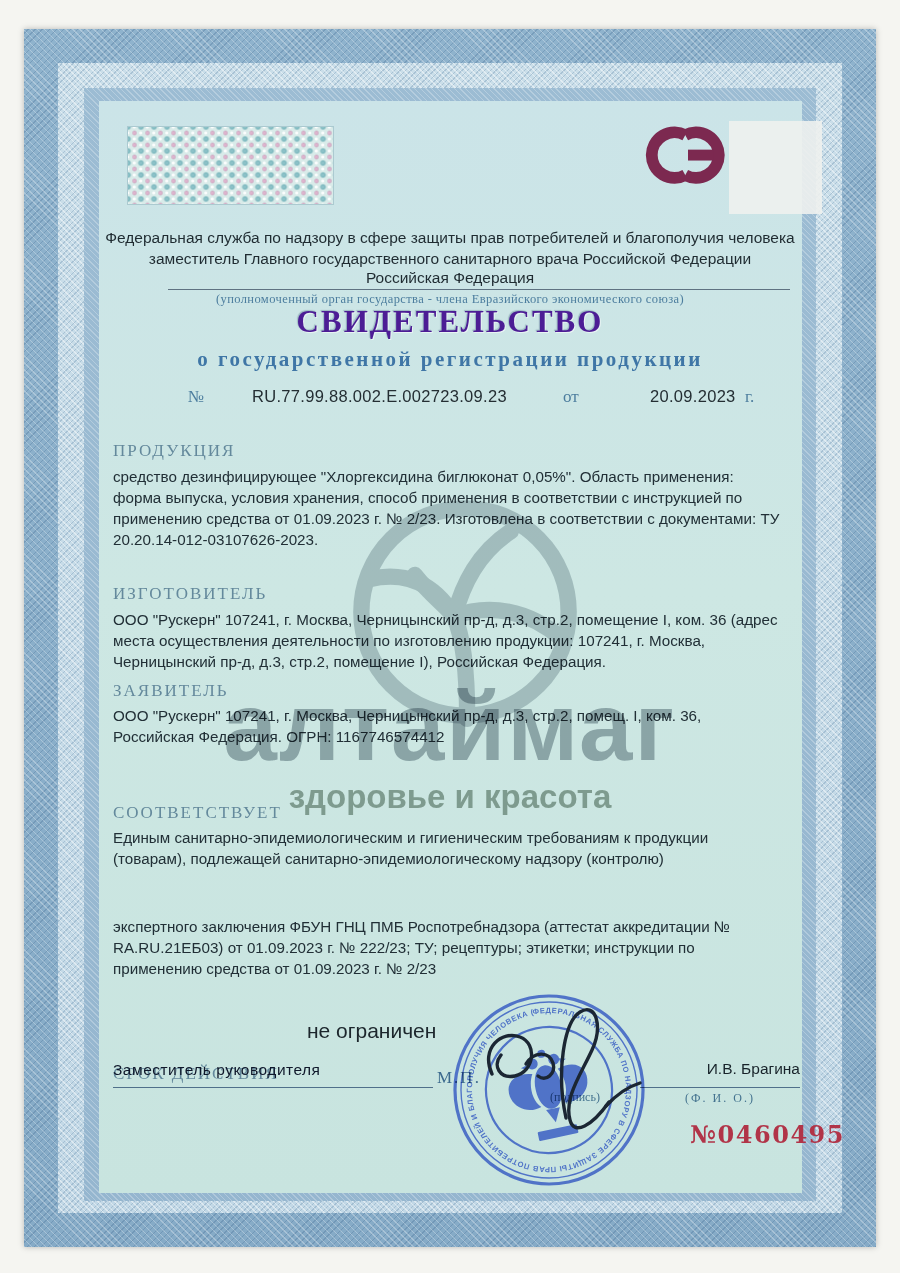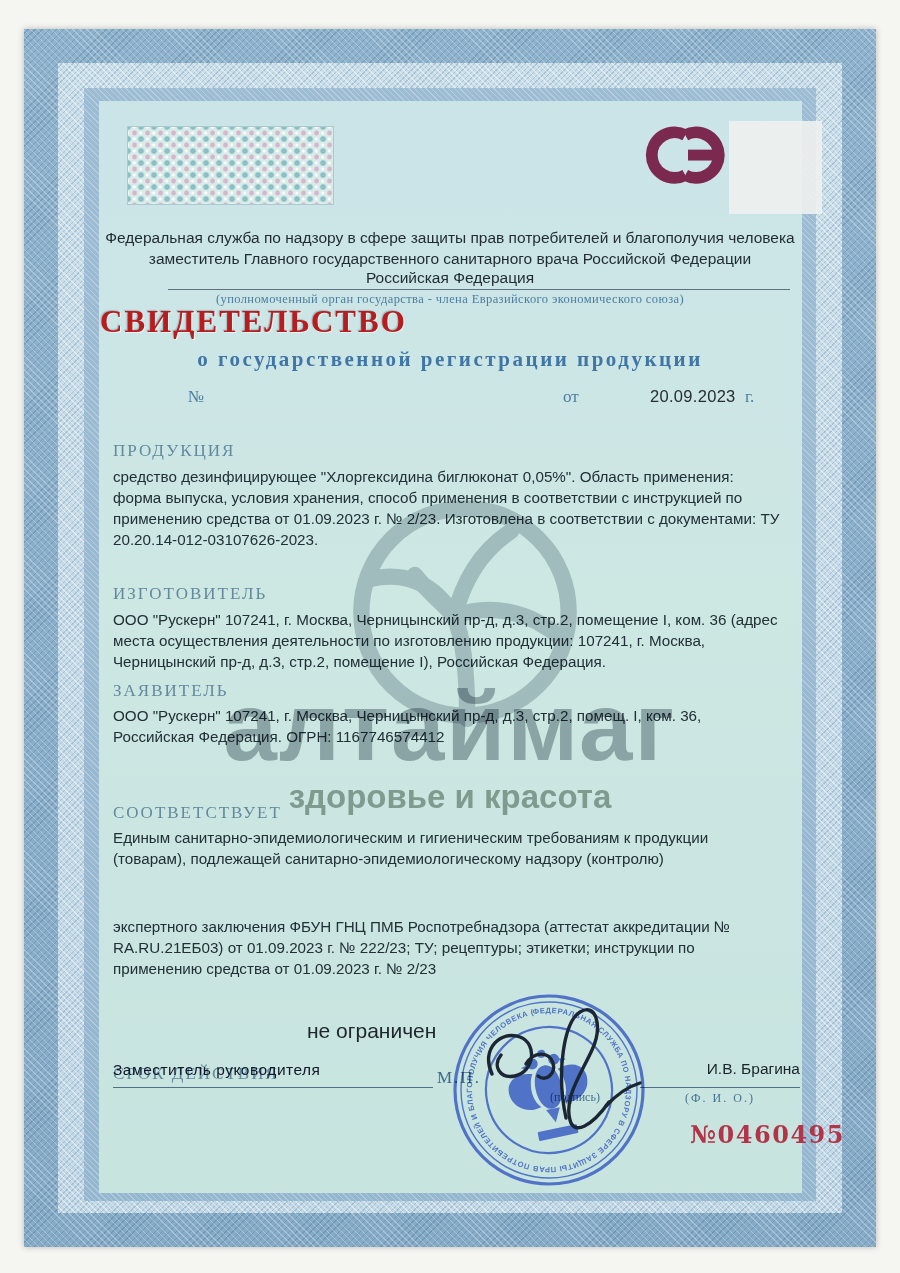--- a/index.html
+++ b/index.html
@@ -56,23 +56,23 @@
     color:#3c74a8;
   }
   .auth-lines{position:absolute;left:100px;top:228px;width:700px;text-align:center;
     font-size:15.5px;line-height:20.5px;color:#1f2b31;}
   .auth-line3{position:absolute;left:100px;top:269px;width:700px;text-align:center;
     font-size:15.5px;color:#1f2b31;}
   .auth-rule{position:absolute;left:168px;top:289px;width:622px;height:1px;background:#5f7282;}
   .auth-caption{position:absolute;left:100px;top:292px;width:700px;text-align:center;
     font-family:"Liberation Serif",serif;font-size:12.5px;color:#4c7d9e;letter-spacing:.4px;}
   .main-title{
-    position:absolute;left:100px;top:304px;width:700px;
+    position:absolute;left:100px;top:304px;width:700px;text-align:center;
     font-family:"Liberation Serif",serif;font-weight:bold;font-size:31px;letter-spacing:2px;
-    color:#b91c1c;text-shadow:1px 1px 0 rgba(255,255,255,.55), -1px -1px 1px rgba(40,80,110,.3);
+    color:#4c1d95;text-shadow:1px 1px 0 rgba(255,255,255,.55), -1px -1px 1px rgba(40,80,110,.3);
   }
   .sub-title{
     position:absolute;left:100px;top:347px;width:700px;text-align:center;
     font-family:"Liberation Serif",serif;font-weight:bold;font-size:21px;letter-spacing:2.5px;
     color:#3f76a6;
   }
   .reg-label{font-family:"Liberation Serif",serif;font-size:17px;color:#4c7d9e;}
   .reg-value{font-size:16.5px;color:#242e33;letter-spacing:.3px;}
   .sec-header{
     position:absolute;left:113px;
@@ -140,20 +140,21 @@
     <div>заместитель Главного государственного санитарного врача Российской Федерации</div>
   </div>
   <div class="auth-line3">Российская Федерация</div>
   <div class="auth-rule"></div>
   <div class="auth-caption">(уполномоченный орган государства - члена Евразийского экономического союза)</div>
 
   <div class="main-title">СВИДЕТЕЛЬСТВО</div>
   <div class="sub-title">о государственной регистрации продукции</div>
 
   <span class="abs reg-label" style="left:188px;top:387px;">№</span>
+  <span class="abs reg-value" style="left:252px;top:387px;">RU.77.99.88.002.Е.002723.09.23</span>
   <span class="abs reg-label" style="left:563px;top:387px;">от</span>
   <span class="abs reg-value" style="left:650px;top:387px;">20.09.2023</span>
   <span class="abs reg-label" style="left:745px;top:387px;">г.</span>
 
   <div class="sec-header" style="top:441px;">ПРОДУКЦИЯ</div>
   <div class="sec-body" style="top:466px;">средство дезинфицирующее "Хлоргексидина биглюконат 0,05%". Область применения: форма выпуска, условия хранения, способ применения в соответствии с инструкцией по применению средства от 01.09.2023 г. № 2/23. Изготовлена в соответствии с документами: ТУ 20.20.14-012-03107626-2023.</div>
 
   <div class="sec-header" style="top:584px;">ИЗГОТОВИТЕЛЬ</div>
   <div class="sec-body" style="top:609px;">ООО "Рускерн" 107241, г. Москва, Черницынский пр-д, д.3, стр.2, помещение I, ком. 36 (адрес места осуществления деятельности по изготовлению продукции: 107241, г. Москва, Черницынский пр-д, д.3, стр.2, помещение I), Российская Федерация.</div>
 

